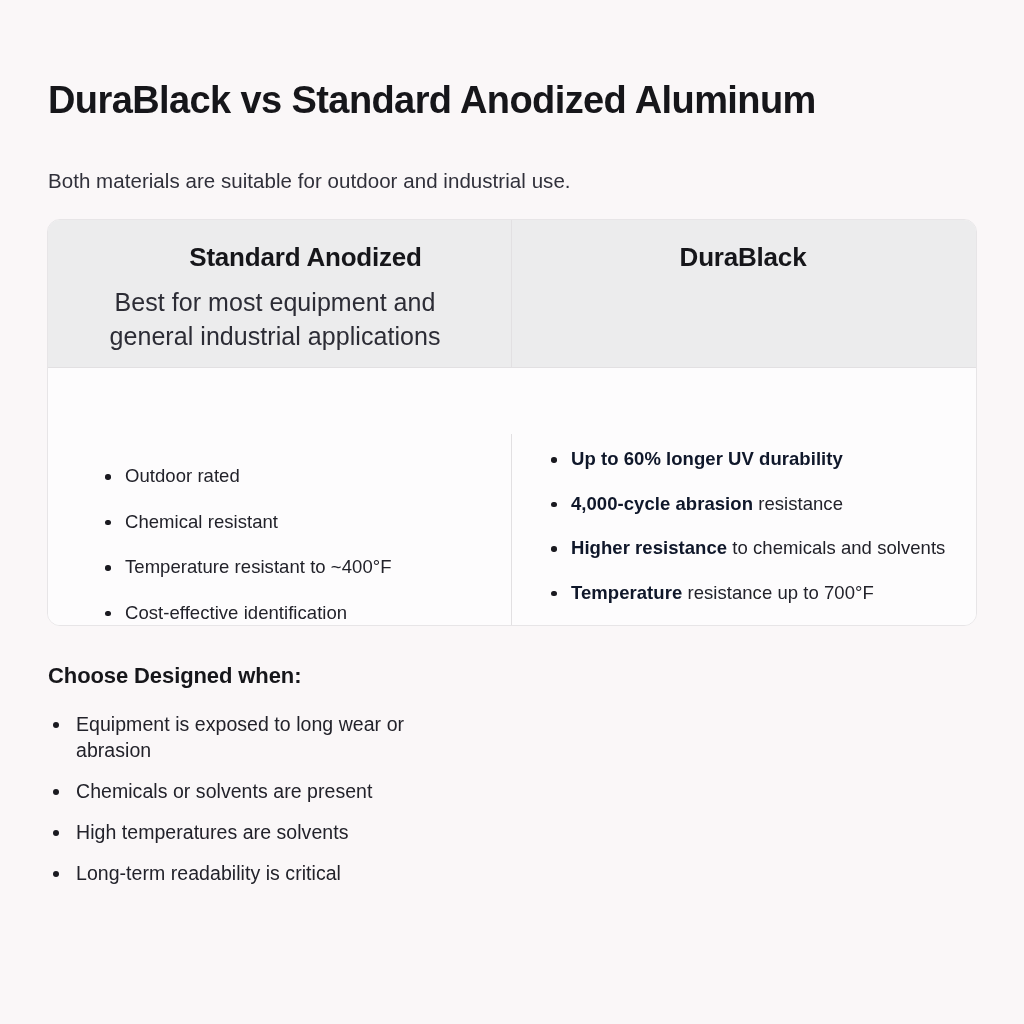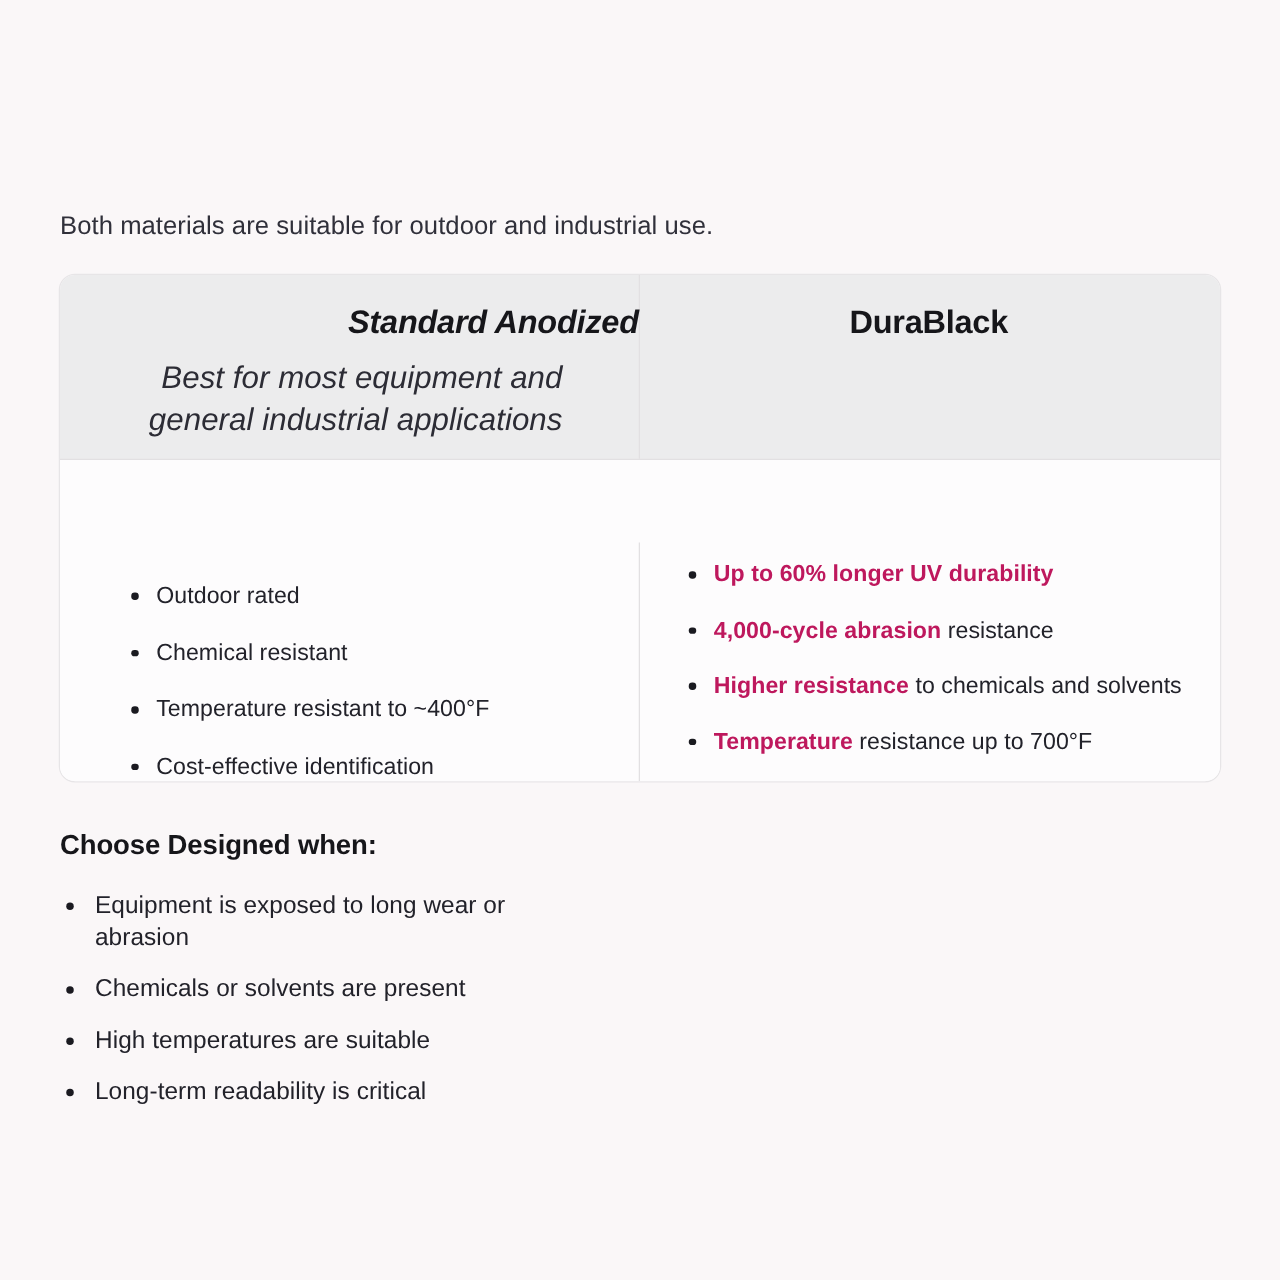--- a/index.html
+++ b/index.html
@@ -86,21 +86,21 @@
     flex: 0 0 464px;
     border-right: 1px solid #e2e0e2;
   }
   .col-right {
     flex: 1 1 auto;
   }
 
   .hdr-inner {
     padding-top: 22px;
   }
-  .hdr-inner.left  { padding-left: 52px; text-align: right; font-style: italic; }
+  .hdr-inner.left  { padding-left: 52px; text-align: center; }
   .hdr-inner.right { text-align: center; padding-left: 20px; padding-right: 22px; }
 
   .col-title {
     font-size: 26px;
     font-weight: 700;
     color: #16161a;
     letter-spacing: -0.2px;
     margin-bottom: 12px;
     line-height: 1.2;
   }
@@ -138,21 +138,21 @@
     content: "";
     position: absolute;
     left: 5px;
     top: 10px;
     width: 5.5px;
     height: 5.5px;
     border-radius: 50%;
     background: #1a1a20;
   }
   ul.feat.right-list > li { margin-bottom: 20px; }
-  ul.feat b { font-weight: 700; color: #be185d; }
+  ul.feat b { font-weight: 700; color: #0f172a; }
 
   
   .choose-heading {
     position: absolute;
     left: 48px;
     top: 663px;
     font-size: 22px;
     font-weight: 700;
     color: #16161a;
     letter-spacing: -0.1px;
@@ -188,20 +188,21 @@
     border-radius: 50%;
     background: #1a1a20;
   }
   .nowrap-narrow { max-width: 400px; }
 </style>
 </head>
 <body>
 
 <div class="page">
 
+  <div class="title">DuraBlack vs Standard Anodized Aluminum</div>
   <div class="subtitle">Both materials are suitable for outdoor and industrial use.</div>
 
   <div class="card">
 
     <div class="card-header-row">
       <div class="col col-left">
         <div class="hdr-inner left">
           <div class="col-title">Standard Anodized</div>
           <div class="col-desc">Best for most equipment and general industrial applications</div>
         </div>
@@ -235,17 +236,17 @@
         </div>
       </div>
     </div>
 
   </div>
 
   <div class="choose-heading">Choose Designed when:</div>
   <ul class="choose" id="choose-list">
       <li style="max-width: 400px;">Equipment is exposed to long wear or abrasion</li>
       <li>Chemicals or solvents are present</li>
-      <li>High temperatures are suitable</li>
+      <li>High temperatures are solvents</li>
       <li>Long-term readability is critical</li>
     </ul>
 
 </div>
 
 </body></html>

